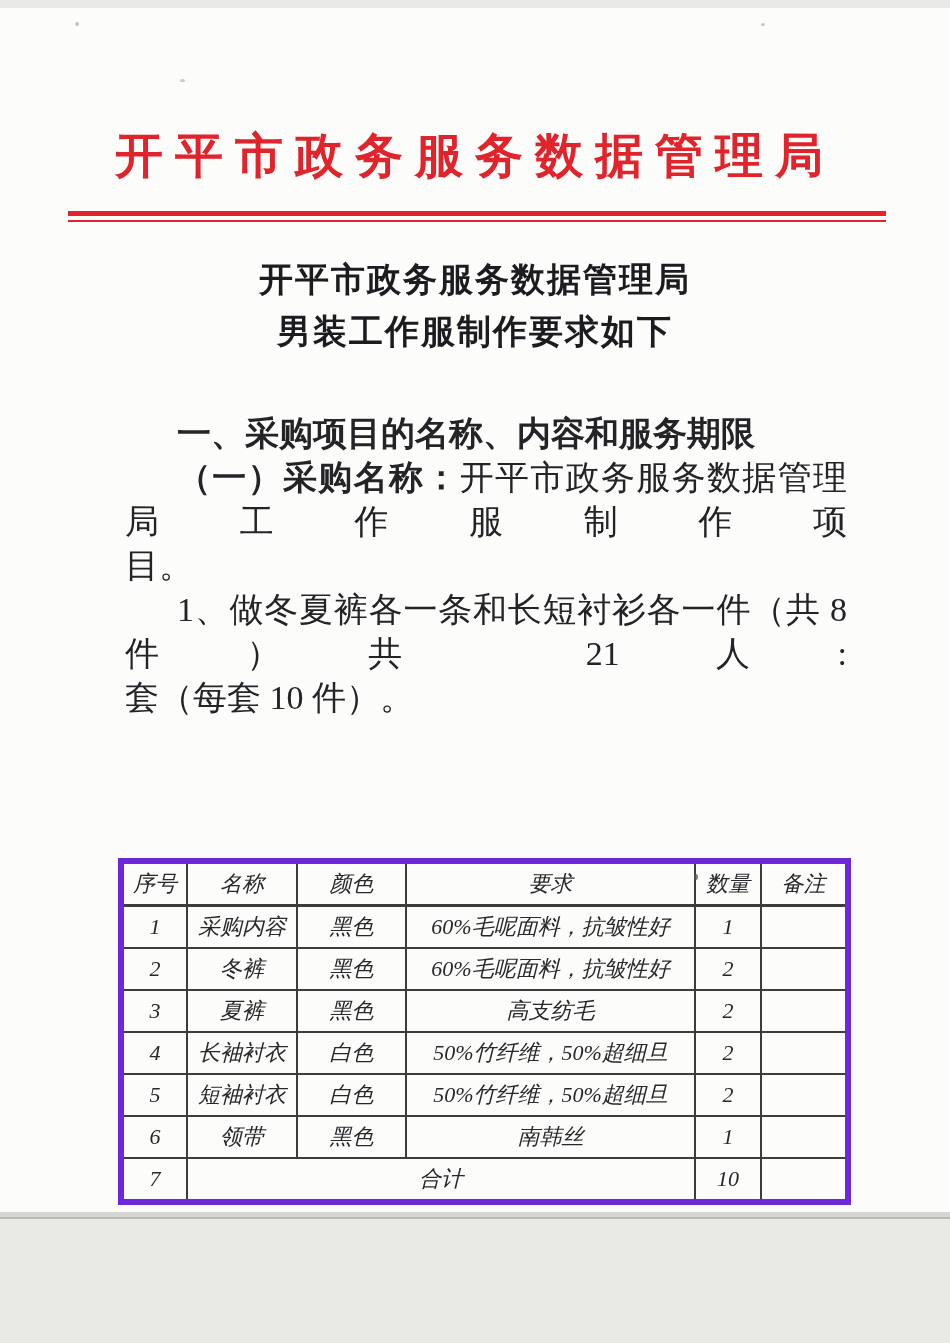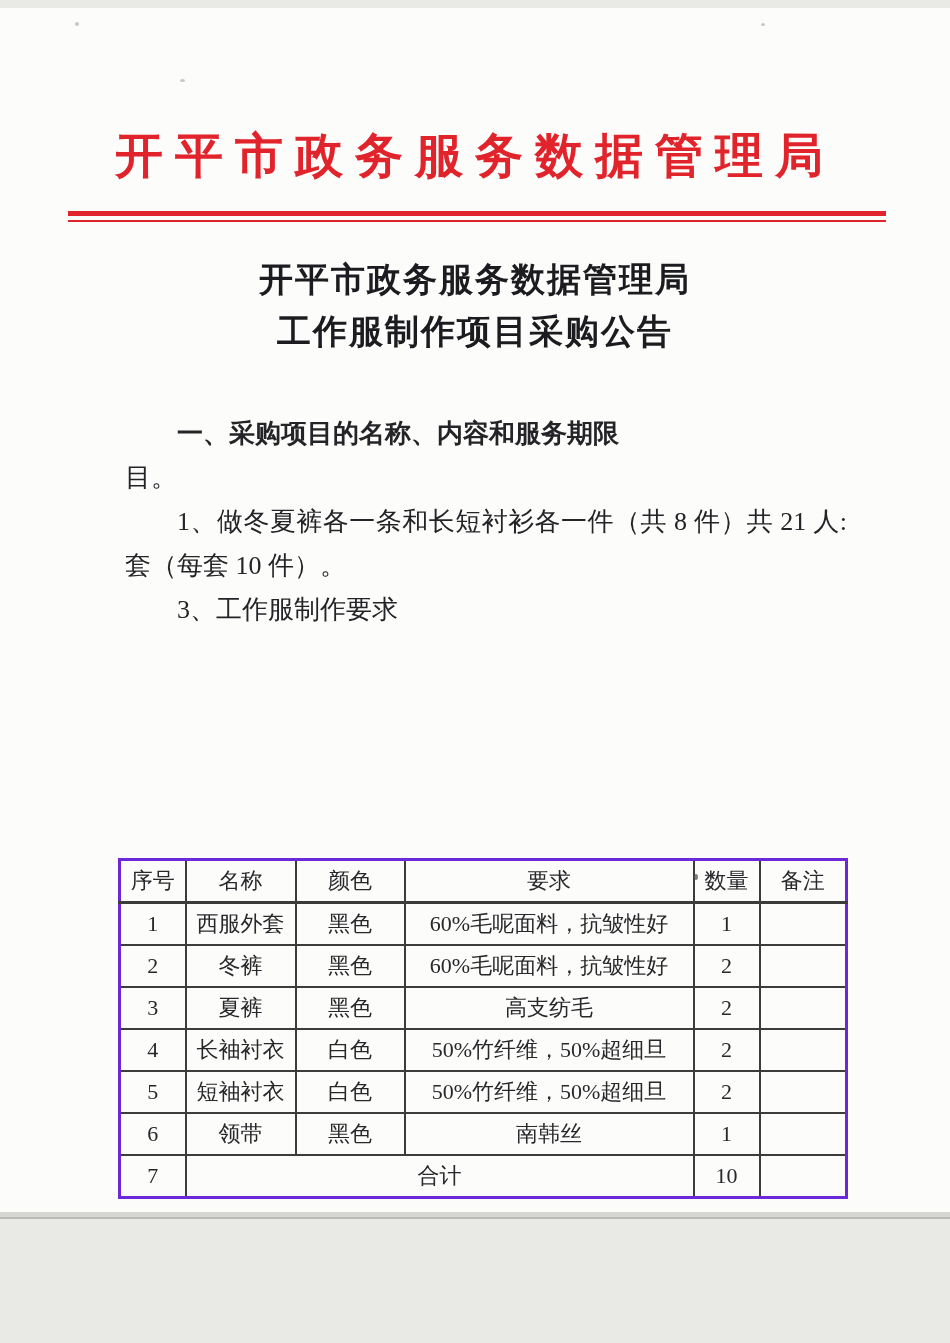--- a/index.html
+++ b/index.html
@@ -33,21 +33,21 @@
     position:absolute;top:246px;left:0;width:100%;
     text-align:center;
     font-size:34px;font-weight:bold;
     letter-spacing:2px;
     line-height:52px;
     color:#1c1c20;
   }
   
   .body-text{
     position:absolute;top:404px;left:125px;right:103px;
-    font-size:26px;line-height:44px;
+    font-size:34px;line-height:44px;
     color:#242428;
   }
   .body-text p{margin:0;white-space:nowrap;}
   .ind{text-indent:52px;}
   .fill{text-align:justify;text-align-last:justify;white-space:normal !important;}
   .bold{font-weight:bold;}
   
   .spec-table{
     position:absolute;top:850px;left:118px;
     width:727px;height:322px;
@@ -56,21 +56,21 @@
     font-size:22px;color:#28282c;
   }
   .spec-table th,.spec-table td{
     border:2px solid #3c3c3c;
     text-align:center;vertical-align:middle;
     font-weight:normal;
     padding:0;
     height:40px;
     overflow:hidden;white-space:nowrap;
   }
-  .spec-table{border:3px solid #6d28d9;}
+  .spec-table{border:6px solid #6d28d9;font-style:italic;}
   .spec-table .hdr th{border-bottom-width:3px;}
   
   .speck{position:absolute;background:#9a9a98;border-radius:50%;opacity:.55;}
   .scan-edge-bottom{
     position:absolute;left:0;bottom:0;width:100%;height:7px;
     background:#d6d6d2;border-bottom:2px solid #b9b9b5;box-sizing:border-box;
   }
 </style>
 </head>
 <body>
@@ -78,29 +78,29 @@
 <div class="page">
 
   <div class="letterhead">开平市政务服务数据管理局</div>
   <div class="rule rule-top">
     <div class="thick"></div>
     <div class="thin"></div>
   </div>
 
   <div class="doc-title">
     <div>开平市政务服务数据管理局</div>
-    <div>工作服制作项目采购公告</div>
+    <div>男装工作服制作要求如下</div>
   </div>
 
   <div class="body-text">
     <p class="ind bold">一、采购项目的名称、内容和服务期限</p>
+    <p class="ind fill"><span class="bold">（一）采购名称：</span><span>开平市政务服务数据管理局工作服制作项</span></p>
     <p>目。</p>
     <p class="ind fill">1、做冬夏裤各一条和长短衬衫各一件（共 8 件）共 21 人:</p>
     <p>套（每套 10 件）。</p>
-    <p class="ind">3、工作服制作要求</p>
   </div>
 
   <table class="spec-table">
     <colgroup>
       <col style="width:66px">
         <col style="width:110px">
         <col style="width:109px">
       <col style="width:289px">
         <col style="width:66px">
         <col style="width:87px">
@@ -109,21 +109,21 @@
         <tr class="hdr">
       <th>序号</th>
       <th>名称</th>
       <th>颜色</th>
       <th>要求</th>
       <th>数量</th>
       <th>备注</th>
     </tr>
     <tr>
       <td>1</td>
-      <td>西服外套</td>
+      <td>采购内容</td>
       <td>黑色</td>
       <td>60%毛呢面料，抗皱性好</td>
       <td>1</td>
       <td></td>
     </tr>
     <tr>
       <td>2</td>
       <td>冬裤</td>
       <td>黑色</td>
       <td>60%毛呢面料，抗皱性好</td>

